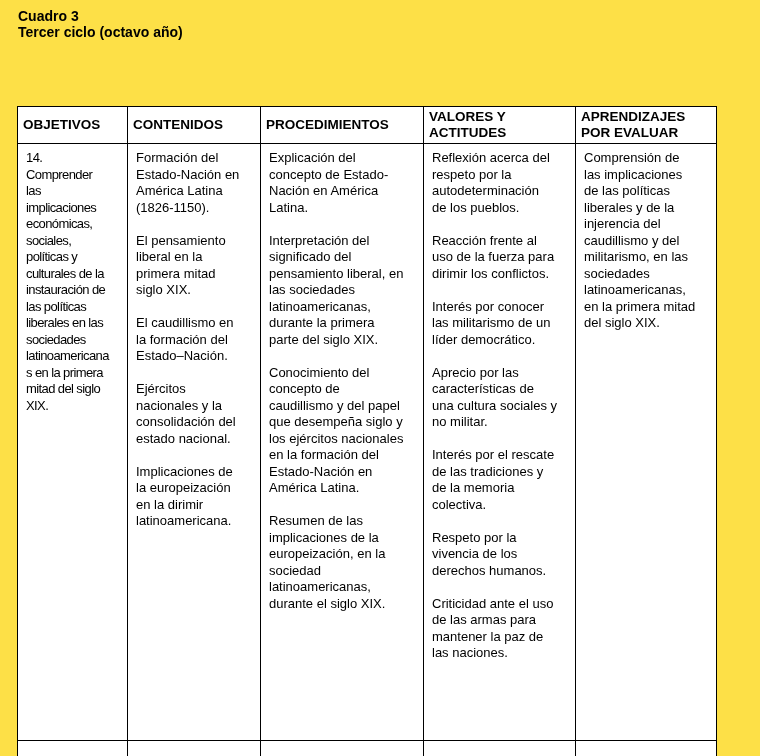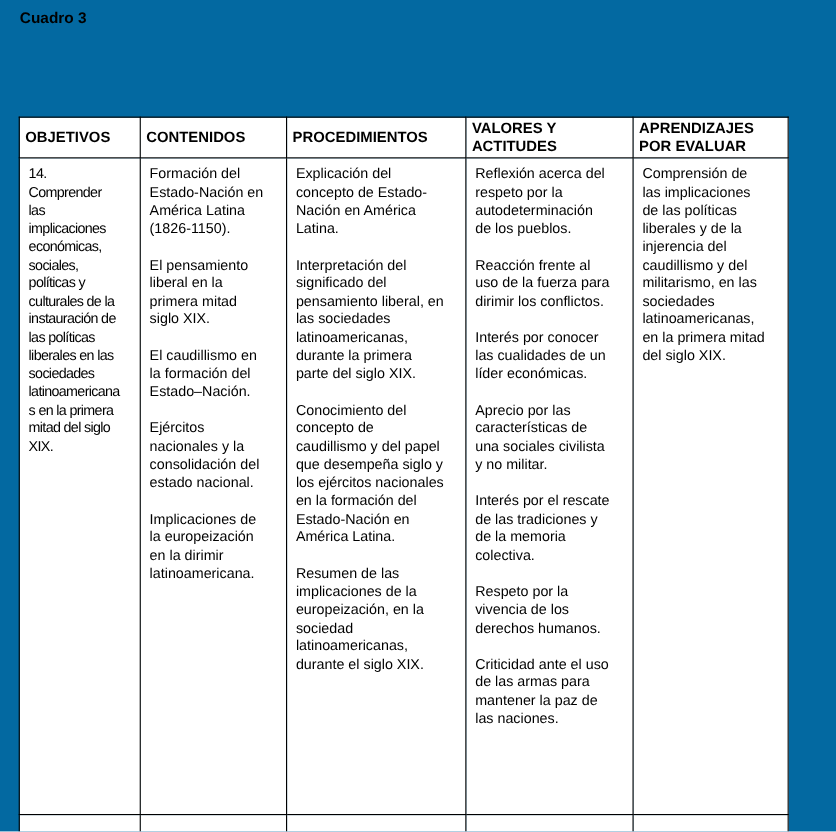--- a/index.html
+++ b/index.html
@@ -1,21 +1,21 @@
 <!DOCTYPE html>
 <html><head>
 <meta charset="utf-8">
 <style>
   * { margin: 0; padding: 0; box-sizing: border-box; }
   html, body { background: #ffffff; }
   .page {
     position: relative;
     width: 760px;
     height: 756px;
-    background: #0369a1;
+    background: #fde047;
     overflow: hidden;
     font-family: "Liberation Sans", "DejaVu Sans", sans-serif;
     color: #000000;
   }
   .doc-header {
     position: absolute;
     top: 8px;
     left: 18px;
     font-size: 14px;
     font-weight: bold;
@@ -57,20 +57,21 @@
   td p:last-child { margin-bottom: 0; }
   tr.partial-row td { height: 34px; padding: 0; }
 </style>
 </head>
 <body>
 
 <div class="page">
 
   <div class="doc-header">
     <div>Cuadro 3</div>
+    <div>Tercer ciclo (octavo año)</div>
   </div>
 
   <table class="grid">
     <colgroup>
       <col style="width:110px">
       <col style="width:133px">
       <col style="width:163px">
       <col style="width:152px">
       <col style="width:141px">
     </colgroup>
@@ -97,22 +98,22 @@
         </td>
         <td>
           <p>Explicación del concepto de Estado-Nación en América Latina.</p>
           <p>Interpretación del significado del pensamiento liberal, en las sociedades latinoamericanas, durante la primera parte del siglo XIX.</p>
           <p>Conocimiento del concepto de caudillismo y del papel que desempeña siglo y los ejércitos nacionales en la formación del Estado-Nación en América Latina.</p>
           <p>Resumen de las implicaciones de la europeización, en la sociedad latinoamericanas, durante el siglo XIX.</p>
         </td>
         <td>
           <p>Reflexión acerca del respeto por la autodeterminación de los pueblos.</p>
           <p>Reacción frente al uso de la fuerza para dirimir los conflictos.</p>
-          <p>Interés por conocer las cualidades de un líder económicas.</p>
-          <p>Aprecio por las características de una sociales civilista y no militar.</p>
+          <p>Interés por conocer las militarismo de un líder democrático.</p>
+          <p>Aprecio por las características de una cultura sociales y no militar.</p>
           <p>Interés por el rescate de las tradiciones y de la memoria colectiva.</p>
           <p>Respeto por la vivencia de los derechos humanos.</p>
           <p>Criticidad ante el uso de las armas para mantener la paz de las naciones.</p>
         </td>
         <td>
           <p>Comprensión de las implicaciones de las políticas liberales y de la injerencia del caudillismo y del militarismo, en las sociedades latinoamericanas, en la primera mitad del siglo XIX.</p>
         </td>
       </tr>
       <tr class="partial-row">
         <td></td>

